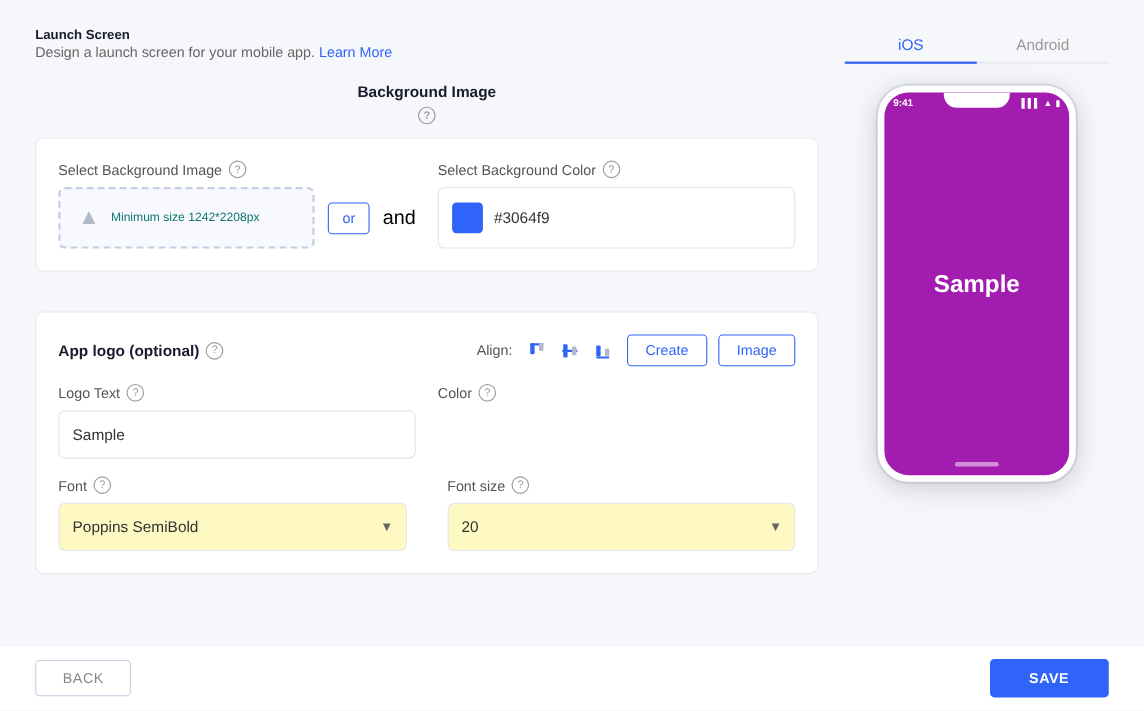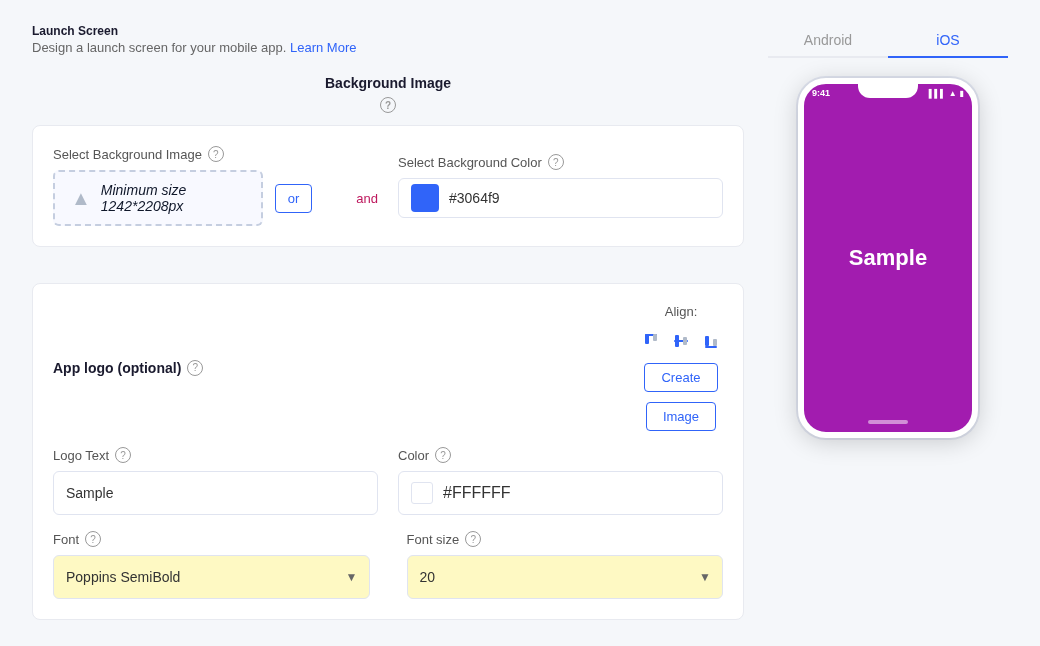--- a/index.html
+++ b/index.html
@@ -95,49 +95,47 @@
       cursor: pointer;
       background: #f8f9ff;
     }
 
     .upload-icon {
       color: #b0bac9;
       font-size: 20px;
     }
 
     .upload-text {
-      color: #0f172a;
-      font-size: 14px;
-      font-style: italic;
+      color: #0f766e;
+      font-size: 11px;
     }
 
     .or-button {
       border: 1.5px solid #3064f9;
       color: #3064f9;
       background: #fff;
       border-radius: 4px;
       padding: 6px 12px;
       font-size: 13px;
       cursor: pointer;
       font-weight: 500;
     }
 
     .and-text {
-      color: #be185d;
-      font-size: 13px;
+      color: #000000;
+      font-size: 18px;
       font-weight: 500;
-      margin-left: 32px;
     }
 
     .color-input-row {
       display: flex;
       align-items: center;
       border: 1.5px solid #e0e4f0;
       border-radius: 6px;
-      height: 40px;
+      height: 56px;
       padding: 0 12px;
       gap: 10px;
       background: #fff;
     }
 
     .color-swatch {
       width: 28px;
       height: 28px;
       border-radius: 4px;
       flex-shrink: 0;
@@ -180,21 +178,20 @@
     .logo-section-title {
       font-size: 14px;
       font-weight: 700;
       color: #1a1a2e;
     }
 
     .logo-section-right {
       display: flex;
       align-items: center;
       gap: 10px;
-      flex-direction: column;
     }
 
     .align-label {
       font-size: 13px;
       color: #555;
     }
 
     .align-icons {
       display: flex;
       gap: 6px;
@@ -556,24 +553,20 @@
               <span>Logo Text</span>
               <span class="help-icon">?</span>
             </div>
             <input type="text" class="text-input" value="Sample" style="">
           </div>
           <div class="field-group">
             <div class="field-label">
               <span>Color</span>
               <span class="help-icon">?</span>
             </div>
-            <div class="color-field-row">
-              <div class="color-swatch-small" style="background:#fff;"></div>
-              <span>#FFFFFF</span>
-            </div>
           </div>
         </div>
 
         <div class="font-fields">
           <div class="field-group">
             <div class="field-label">
               <span>Font</span>
               <span class="help-icon">?</span>
             </div>
             <div class="select-wrapper">
@@ -604,22 +597,22 @@
               <span class="select-arrow">▼</span>
             </div>
           </div>
         </div>
       </div>
     </div>
   </div>
 
   <div class="right-panel">
     <div class="tab-row">
+      <div class="tab active">iOS</div>
       <div class="tab">Android</div>
-      <div class="tab active">iOS</div>
     </div>
 
     <div class="phone-mockup">
       <div class="phone-notch"></div>
       <div class="phone-status-bar">
         <span class="status-time">9:41</span>
         <div class="status-icons">
           <span class="status-icon">▌▌▌</span>
           <span class="status-icon">▲</span>
           <span class="status-icon">▮</span>

